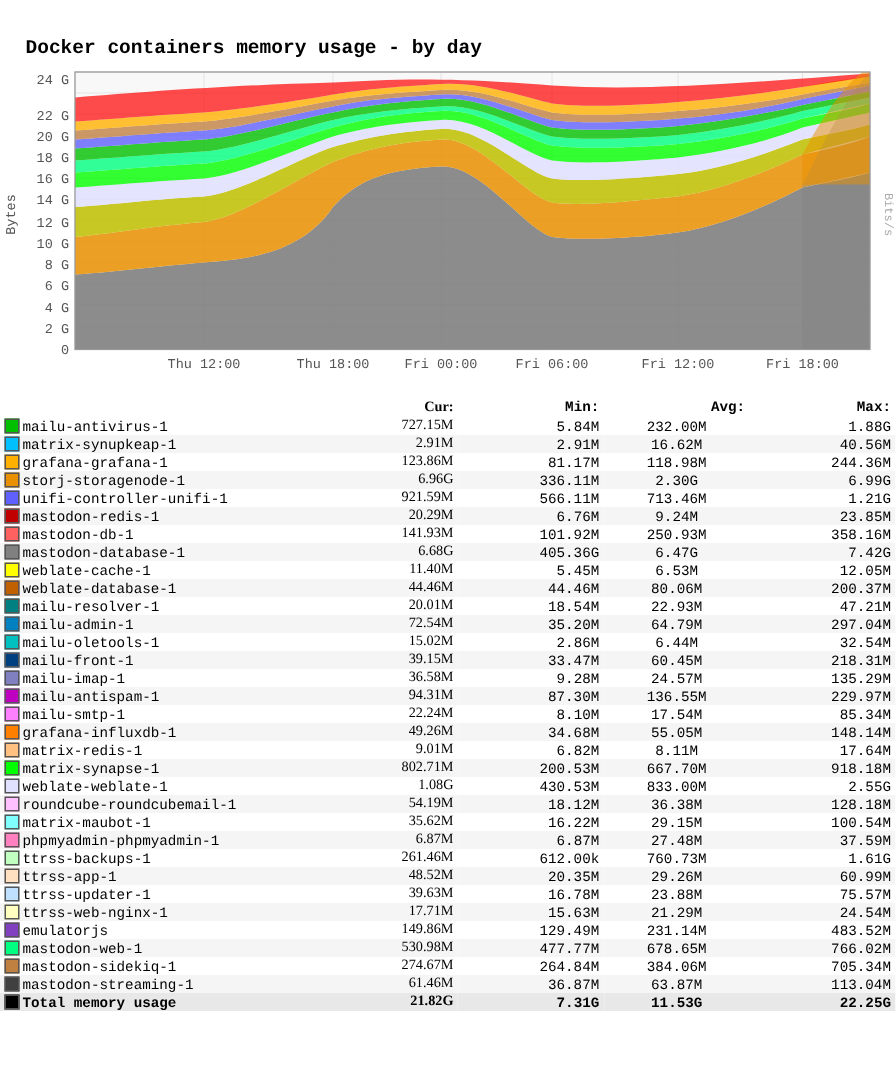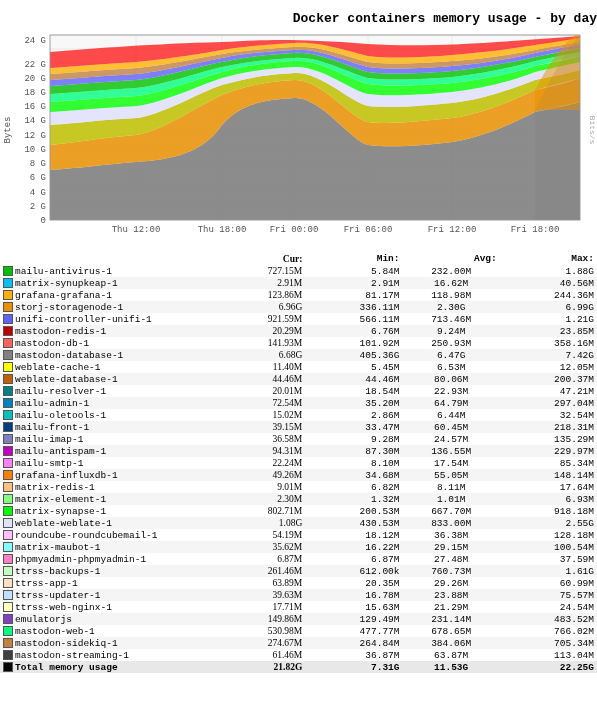--- a/index.html
+++ b/index.html
@@ -9,25 +9,26 @@
       font-size: 11px;
       width: 597px;
       min-height: 719px;
       overflow: hidden;
     }
     .chart-container {
       width: 597px;
       background: #fff;
     }
     .chart-title {
-      text-align: right;
+      text-align: left;
       font-size: 13px;
       font-weight: bold;
-      padding: 11px 0 4px 0;
+      padding: 24px 0 4px 0;
       color: #000;
+      margin-left: 17px;
     }
     .chart-area {
       position: relative;
       width: 597px;
       height: 220px;
       background: #fff;
     }
     .chart-svg {
       width: 100%;
       height: 100%;
@@ -339,29 +340,20 @@
     <td class="col-name">
       <span class="color-box" style="background:#ffc080"></span>matrix-redis-1
     </td>
     <td class="col-cur">9.01M</td>
     <td class="col-min">6.82M</td>
     <td class="col-avg">8.11M</td>
     <td class="col-max">17.64M</td>
   </tr>
         <tr>
     <td class="col-name">
-      <span class="color-box" style="background:#80ff80"></span>matrix-element-1
-    </td>
-    <td class="col-cur">2.30M</td>
-    <td class="col-min">1.32M</td>
-    <td class="col-avg">1.01M</td>
-    <td class="col-max">6.93M</td>
-  </tr>
-        <tr>
-    <td class="col-name">
       <span class="color-box" style="background:#00ff00"></span>matrix-synapse-1
     </td>
     <td class="col-cur">802.71M</td>
     <td class="col-min">200.53M</td>
     <td class="col-avg">667.70M</td>
     <td class="col-max">918.18M</td>
   </tr>
         <tr>
     <td class="col-name">
       <span class="color-box" style="background:#e0e0ff"></span>weblate-weblate-1
@@ -404,21 +396,21 @@
     </td>
     <td class="col-cur">261.46M</td>
     <td class="col-min">612.00k</td>
     <td class="col-avg">760.73M</td>
     <td class="col-max">1.61G</td>
   </tr>
         <tr>
     <td class="col-name">
       <span class="color-box" style="background:#ffe0c0"></span>ttrss-app-1
     </td>
-    <td class="col-cur">63.89M</td>
+    <td class="col-cur">48.52M</td>
     <td class="col-min">20.35M</td>
     <td class="col-avg">29.26M</td>
     <td class="col-max">60.99M</td>
   </tr>
         <tr>
     <td class="col-name">
       <span class="color-box" style="background:#c0e0ff"></span>ttrss-updater-1
     </td>
     <td class="col-cur">39.63M</td>
     <td class="col-min">16.78M</td>

